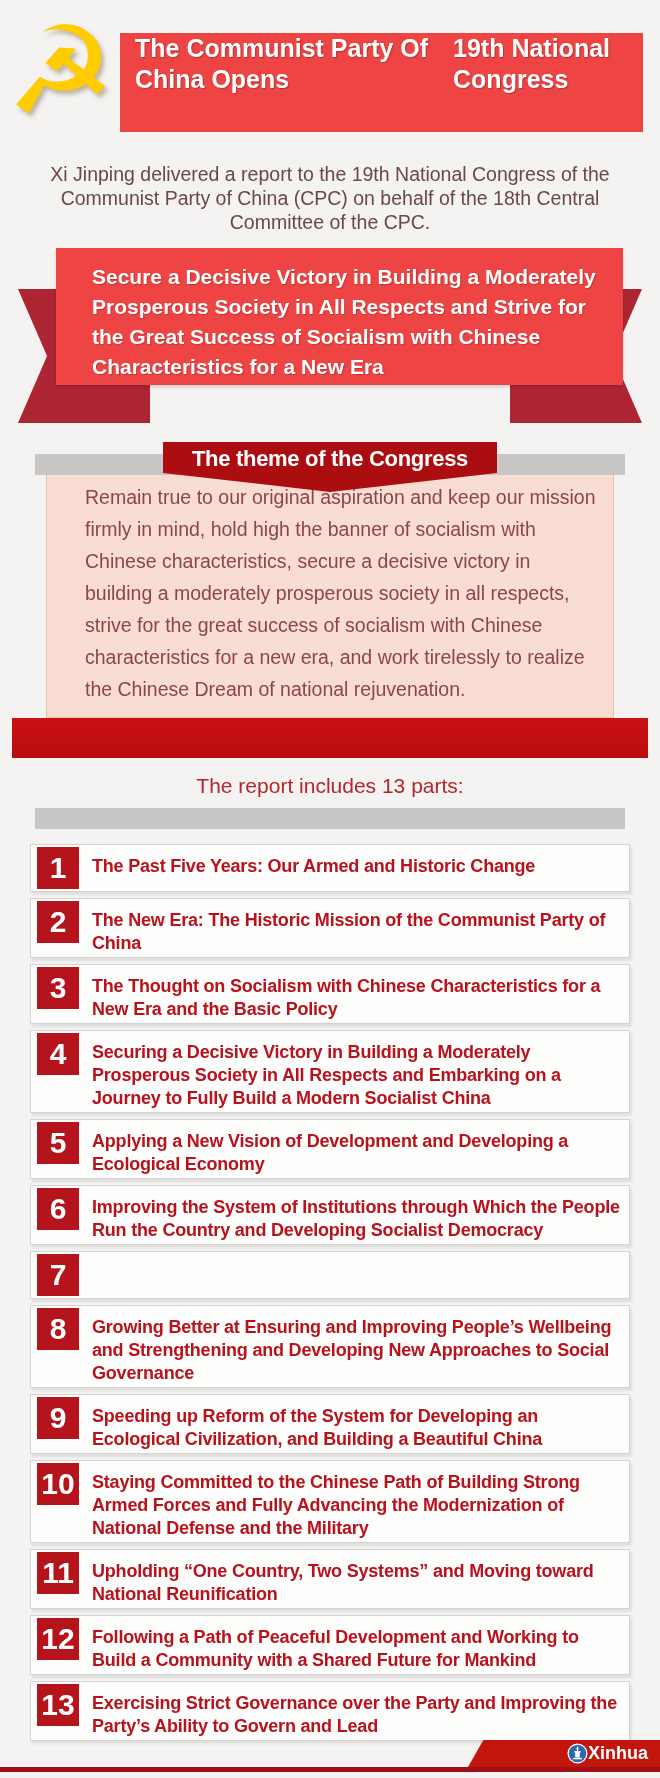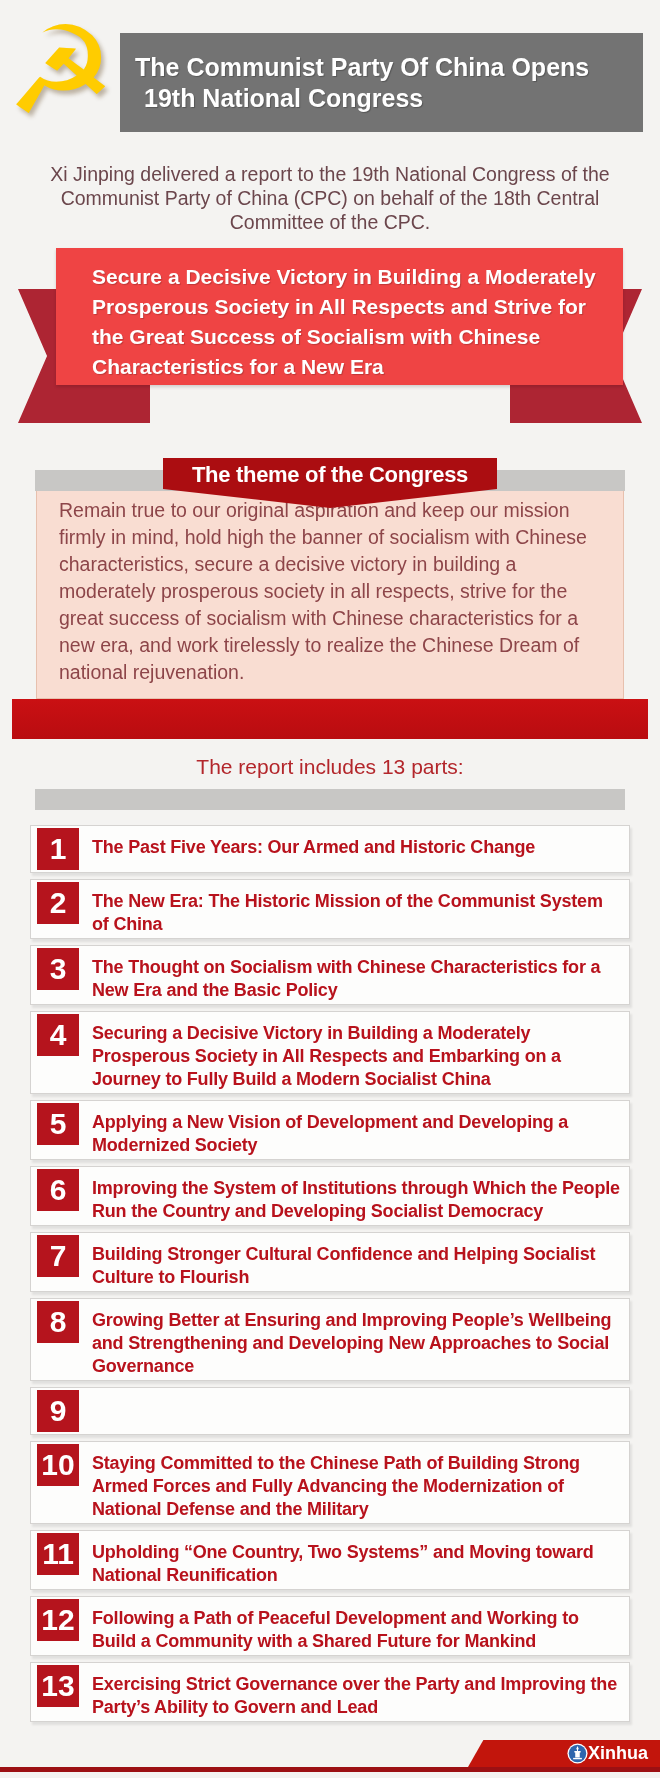--- a/index.html
+++ b/index.html
@@ -15,23 +15,23 @@
   
   .header { position:relative; height:152px; }
   .emblem {
     position:absolute; left:6px; top:4px;
     font-size:122px; line-height:1.1;
     color:#ffcc00;
     text-shadow:3px 4px 4px rgba(90,60,20,.35);
   }
   .title-band {
     position:absolute; left:120px; top:33px; width:523px; height:99px;
-    background:#737373;
+    background:#ef4444;
     color:#fff; font-weight:bold; font-size:25px; line-height:31px;
-    display:flex; flex-direction:column; justify-content:center;
+    display:flex; flex-direction:row; justify-content:center;
     padding-left:15px;
     text-shadow:1px 1px 1px rgba(0,0,0,.25);
   }
   .title-band .l2 { padding-left:9px; }
 
   
   .intro {
     margin:10px 30px 0;
     font-size:19.5px; line-height:24px;
     color:#6b464c;
@@ -49,40 +49,40 @@
   .ribbon .front {
     position:absolute; left:56px; right:37px; top:0; height:137px;
     background:#ef4444;
     color:#fff; font-weight:bold; font-size:21px; line-height:30px;
     padding:14px 8px 0 36px;
     text-shadow:1px 1px 1px rgba(0,0,0,.2);
     box-shadow:0 2px 3px rgba(0,0,0,.15);
   }
 
   
-  .theme-head { position:relative; height:52px; margin-top:40px; z-index:2; }
+  .theme-head { position:relative; height:52px; margin-top:24px; z-index:2; }
   .theme-gray-bar {
     position:absolute; left:35px; right:35px; top:12px; height:21px;
     background:#c8c7c5;
   }
   .theme-banner {
     position:absolute; left:163px; top:0; width:334px; height:50px;
     background:#ab0d11;
     clip-path:polygon(0 0,100% 0,100% 62%,50% 100%,0 62%);
     color:#fff; font-weight:bold; font-size:22px; letter-spacing:-.3px;
     text-align:center; padding-top:4px;
   }
 
   
   .theme-box {
     position:relative; z-index:1;
-    margin:-32px 36px 0;
+    margin:-32px 46px 0;
     background:#f9ddd2; border:1px solid #e7c0ae;
-    padding:18px 12px 12px 22px;
-    font-size:19.5px; line-height:27px; color:#8d4549;
+    padding:18px 12px 12px 38px;
+    font-size:19.5px; line-height:32px; color:#8d4549;
   }
   .theme-base {
     margin:0 12px; height:40px;
     background:linear-gradient(#ca1013,#b90c10);
   }
 
   
   .report-intro {
     margin-top:16px; text-align:center;
     font-size:21px; color:#b3262b;
@@ -161,55 +161,55 @@
 <div class="report-gray-bar"></div>
 
 <div class="parts-list">
   <div class="part-row">
     <div class="part-num">1</div>
     <div class="part-title">The Past Five Years: Our Armed and Historic Change</div>
   </div>
 
   <div class="part-row">
     <div class="part-num">2</div>
-    <div class="part-title">The New Era: The Historic Mission of the Communist System of China</div>
+    <div class="part-title">The New Era: The Historic Mission of the Communist Party of China</div>
   </div>
 
   <div class="part-row">
     <div class="part-num">3</div>
     <div class="part-title">The Thought on Socialism with Chinese Characteristics for a New Era and the Basic Policy</div>
   </div>
 
   <div class="part-row">
     <div class="part-num">4</div>
     <div class="part-title">Securing a Decisive Victory in Building a Moderately Prosperous Society in All Respects and Embarking on a Journey to Fully Build a Modern Socialist China</div>
   </div>
 
   <div class="part-row">
     <div class="part-num">5</div>
-    <div class="part-title">Applying a New Vision of Development and Developing a Modernized Society</div>
+    <div class="part-title">Applying a New Vision of Development and Developing a Ecological Economy</div>
   </div>
 
   <div class="part-row">
     <div class="part-num">6</div>
     <div class="part-title">Improving the System of Institutions through Which the People Run the Country and Developing Socialist Democracy</div>
   </div>
 
   <div class="part-row">
     <div class="part-num">7</div>
-    <div class="part-title">Building Stronger Cultural Confidence and Helping Socialist Culture to Flourish</div>
   </div>
 
   <div class="part-row">
     <div class="part-num">8</div>
     <div class="part-title">Growing Better at Ensuring and Improving People’s Wellbeing and Strengthening and Developing New Approaches to Social Governance</div>
   </div>
 
   <div class="part-row">
     <div class="part-num">9</div>
+    <div class="part-title">Speeding up Reform of the System for Developing an Ecological Civilization, and Building a Beautiful China</div>
   </div>
 
   <div class="part-row">
     <div class="part-num">10</div>
     <div class="part-title">Staying Committed to the Chinese Path of Building Strong Armed Forces and Fully Advancing the Modernization of National Defense and the Military</div>
   </div>
 
   <div class="part-row">
     <div class="part-num">11</div>
     <div class="part-title">Upholding “One Country, Two Systems” and Moving toward National Reunification</div>

